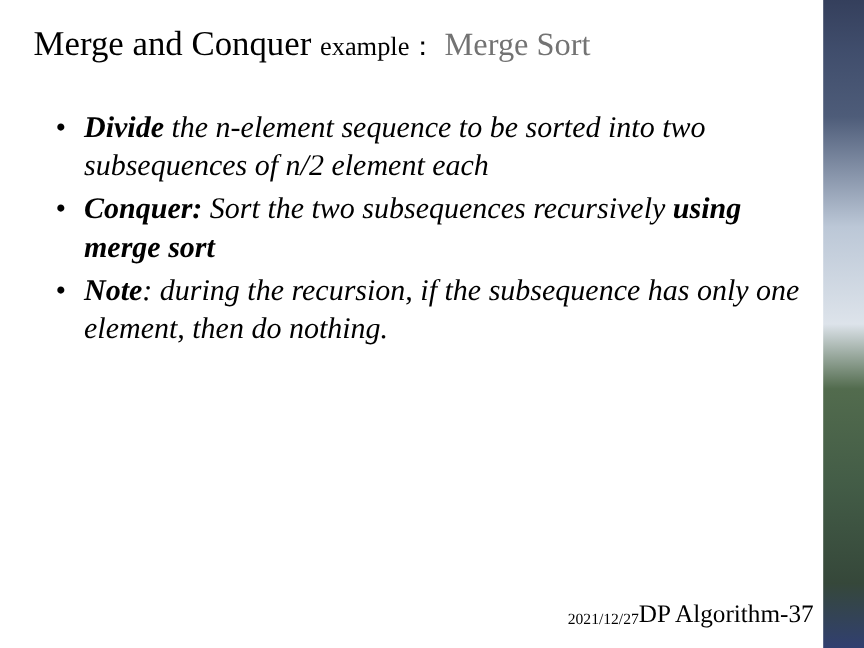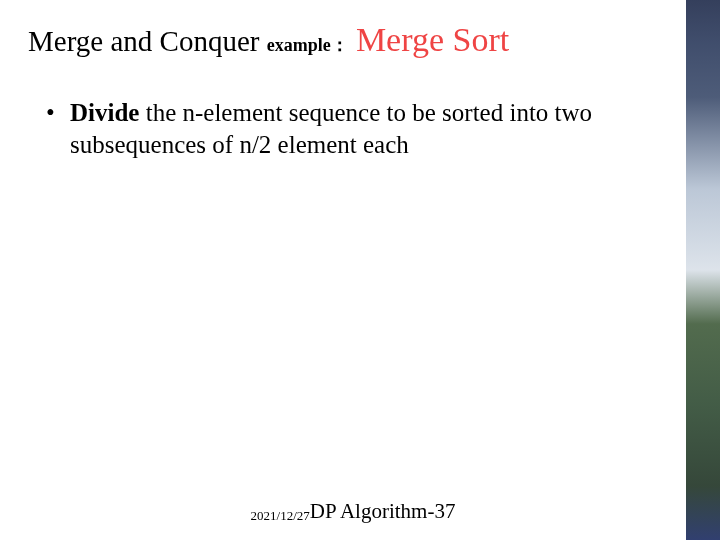--- a/index.html
+++ b/index.html
@@ -26,45 +26,46 @@
     padding: 20px 42px 16px 28px;
     display: flex;
     flex-direction: column;
   }
   .title {
     font-size: 29px;
     line-height: 1.2;
     margin-bottom: 36px;
     white-space: nowrap;
   }
-  .title .small { font-size: 18px; font-weight: bold; }
-  .title .accent { color: #ef4444; font-size: 34px; }
+  .title .small { font-size: 22px; }
+  .title .accent { color: #737373; font-size: 27px; }
   ul.points {
     list-style: none;
     padding-left: 18px;
     font-size: 25px;
     line-height: 1.28;
     flex: 1;
+    font-style: italic;
   }
   ul.points li {
     position: relative;
     padding-left: 24px;
     margin-bottom: 4px;
   }
   ul.points li::before {
     content: "•";
     position: absolute;
     left: 0;
     top: 0;
     font-size: 25px;
   }
   .strong { font-weight: bold; }
   .footer {
     display: flex;
-    justify-content: center;
+    justify-content: flex-end;
     align-items: flex-end;
     font-size: 13px;
     padding-top: 8px;
   }
   .footer-left { line-height: 1.25; }
   .footer-right { font-size: 21px; }
 </style>
 </head>
 <body>
 
@@ -73,20 +74,26 @@
 <div class="slide">
 
   <div class="title">
     <span>Merge and Conquer </span><span class="small">example：</span> <span class="accent">Merge Sort</span>
   </div>
 
   <ul class="points">
     <li>
       <span class="strong">Divide</span><span> </span><span>the n-element sequence to be sorted into two subsequences of n/2 element each</span>
     </li>
+    <li>
+      <span class="strong">Conquer:</span><span> </span><span>Sort the two subsequences recursively </span><span class="strong">using merge sort</span><span></span>
+    </li>
+    <li>
+      <span class="strong">Note</span><span>: </span><span>during the recursion, if the subsequence has only one element, then do nothing.</span>
+    </li>
   </ul>
 
   <div class="footer">
     <div class="footer-left">
       <div>2021/12/27</div>
     </div>
     <div class="footer-right">DP Algorithm-37</div>
   </div>
 
 </div>

